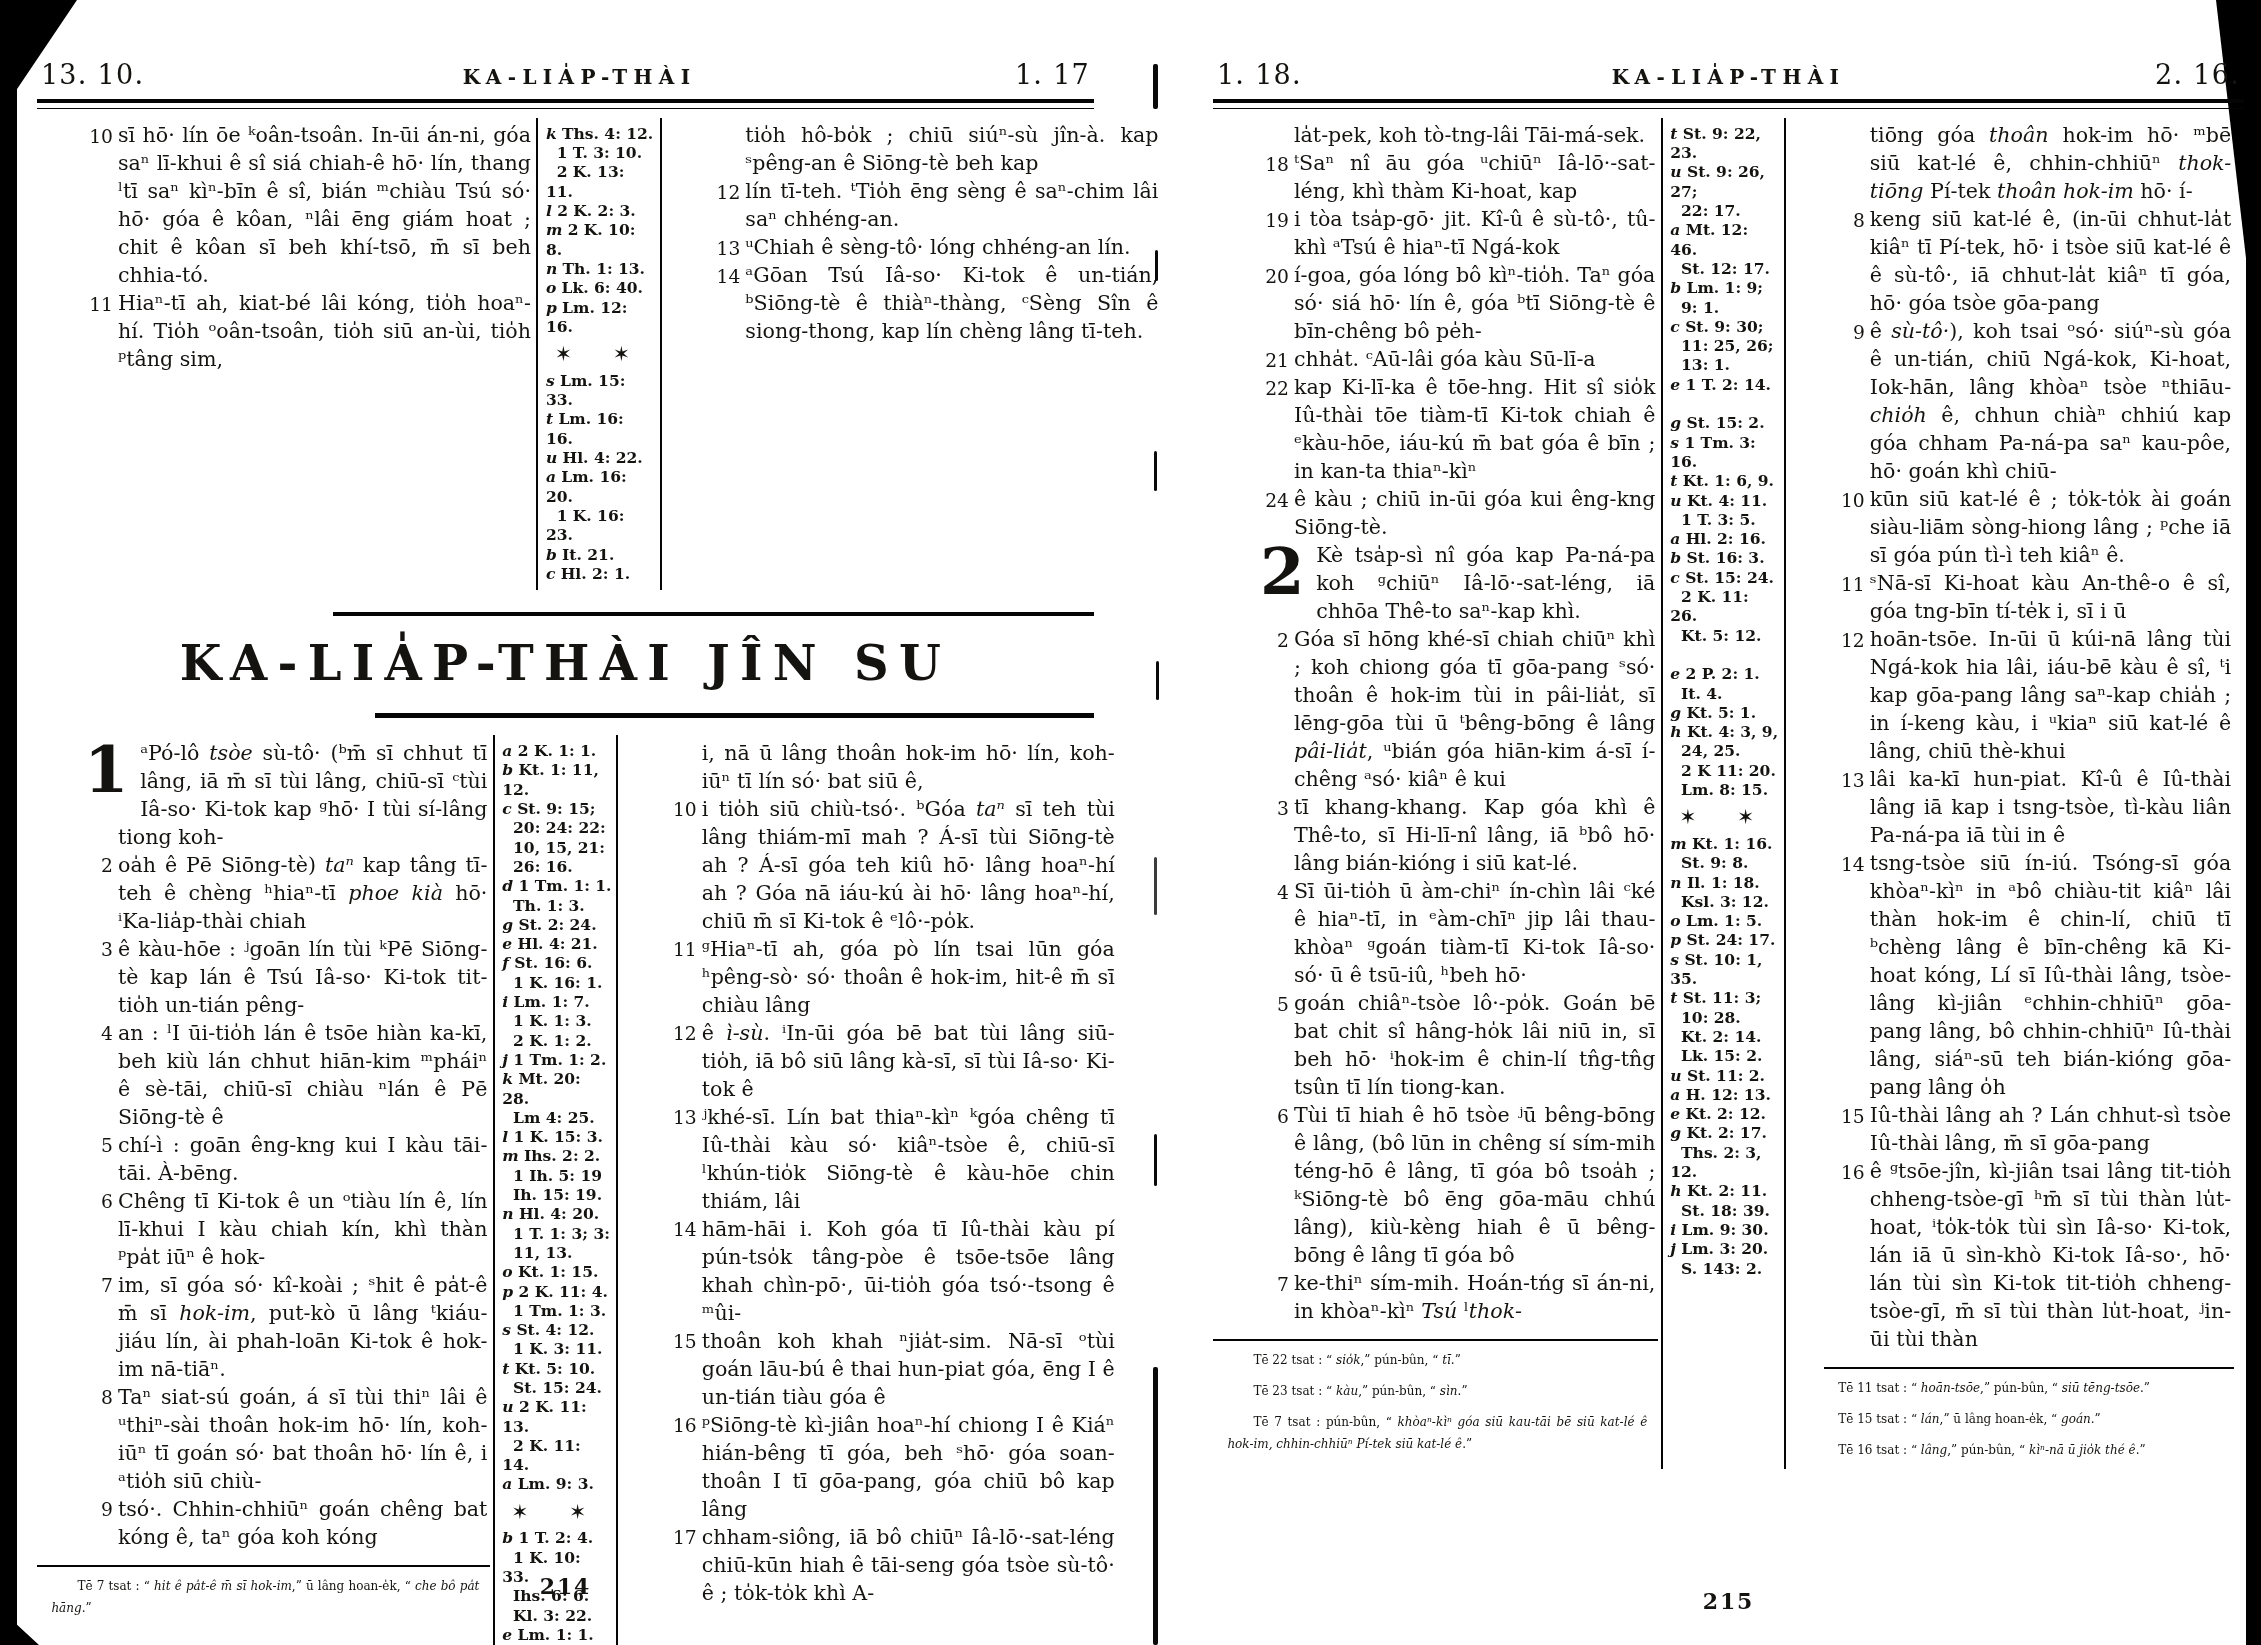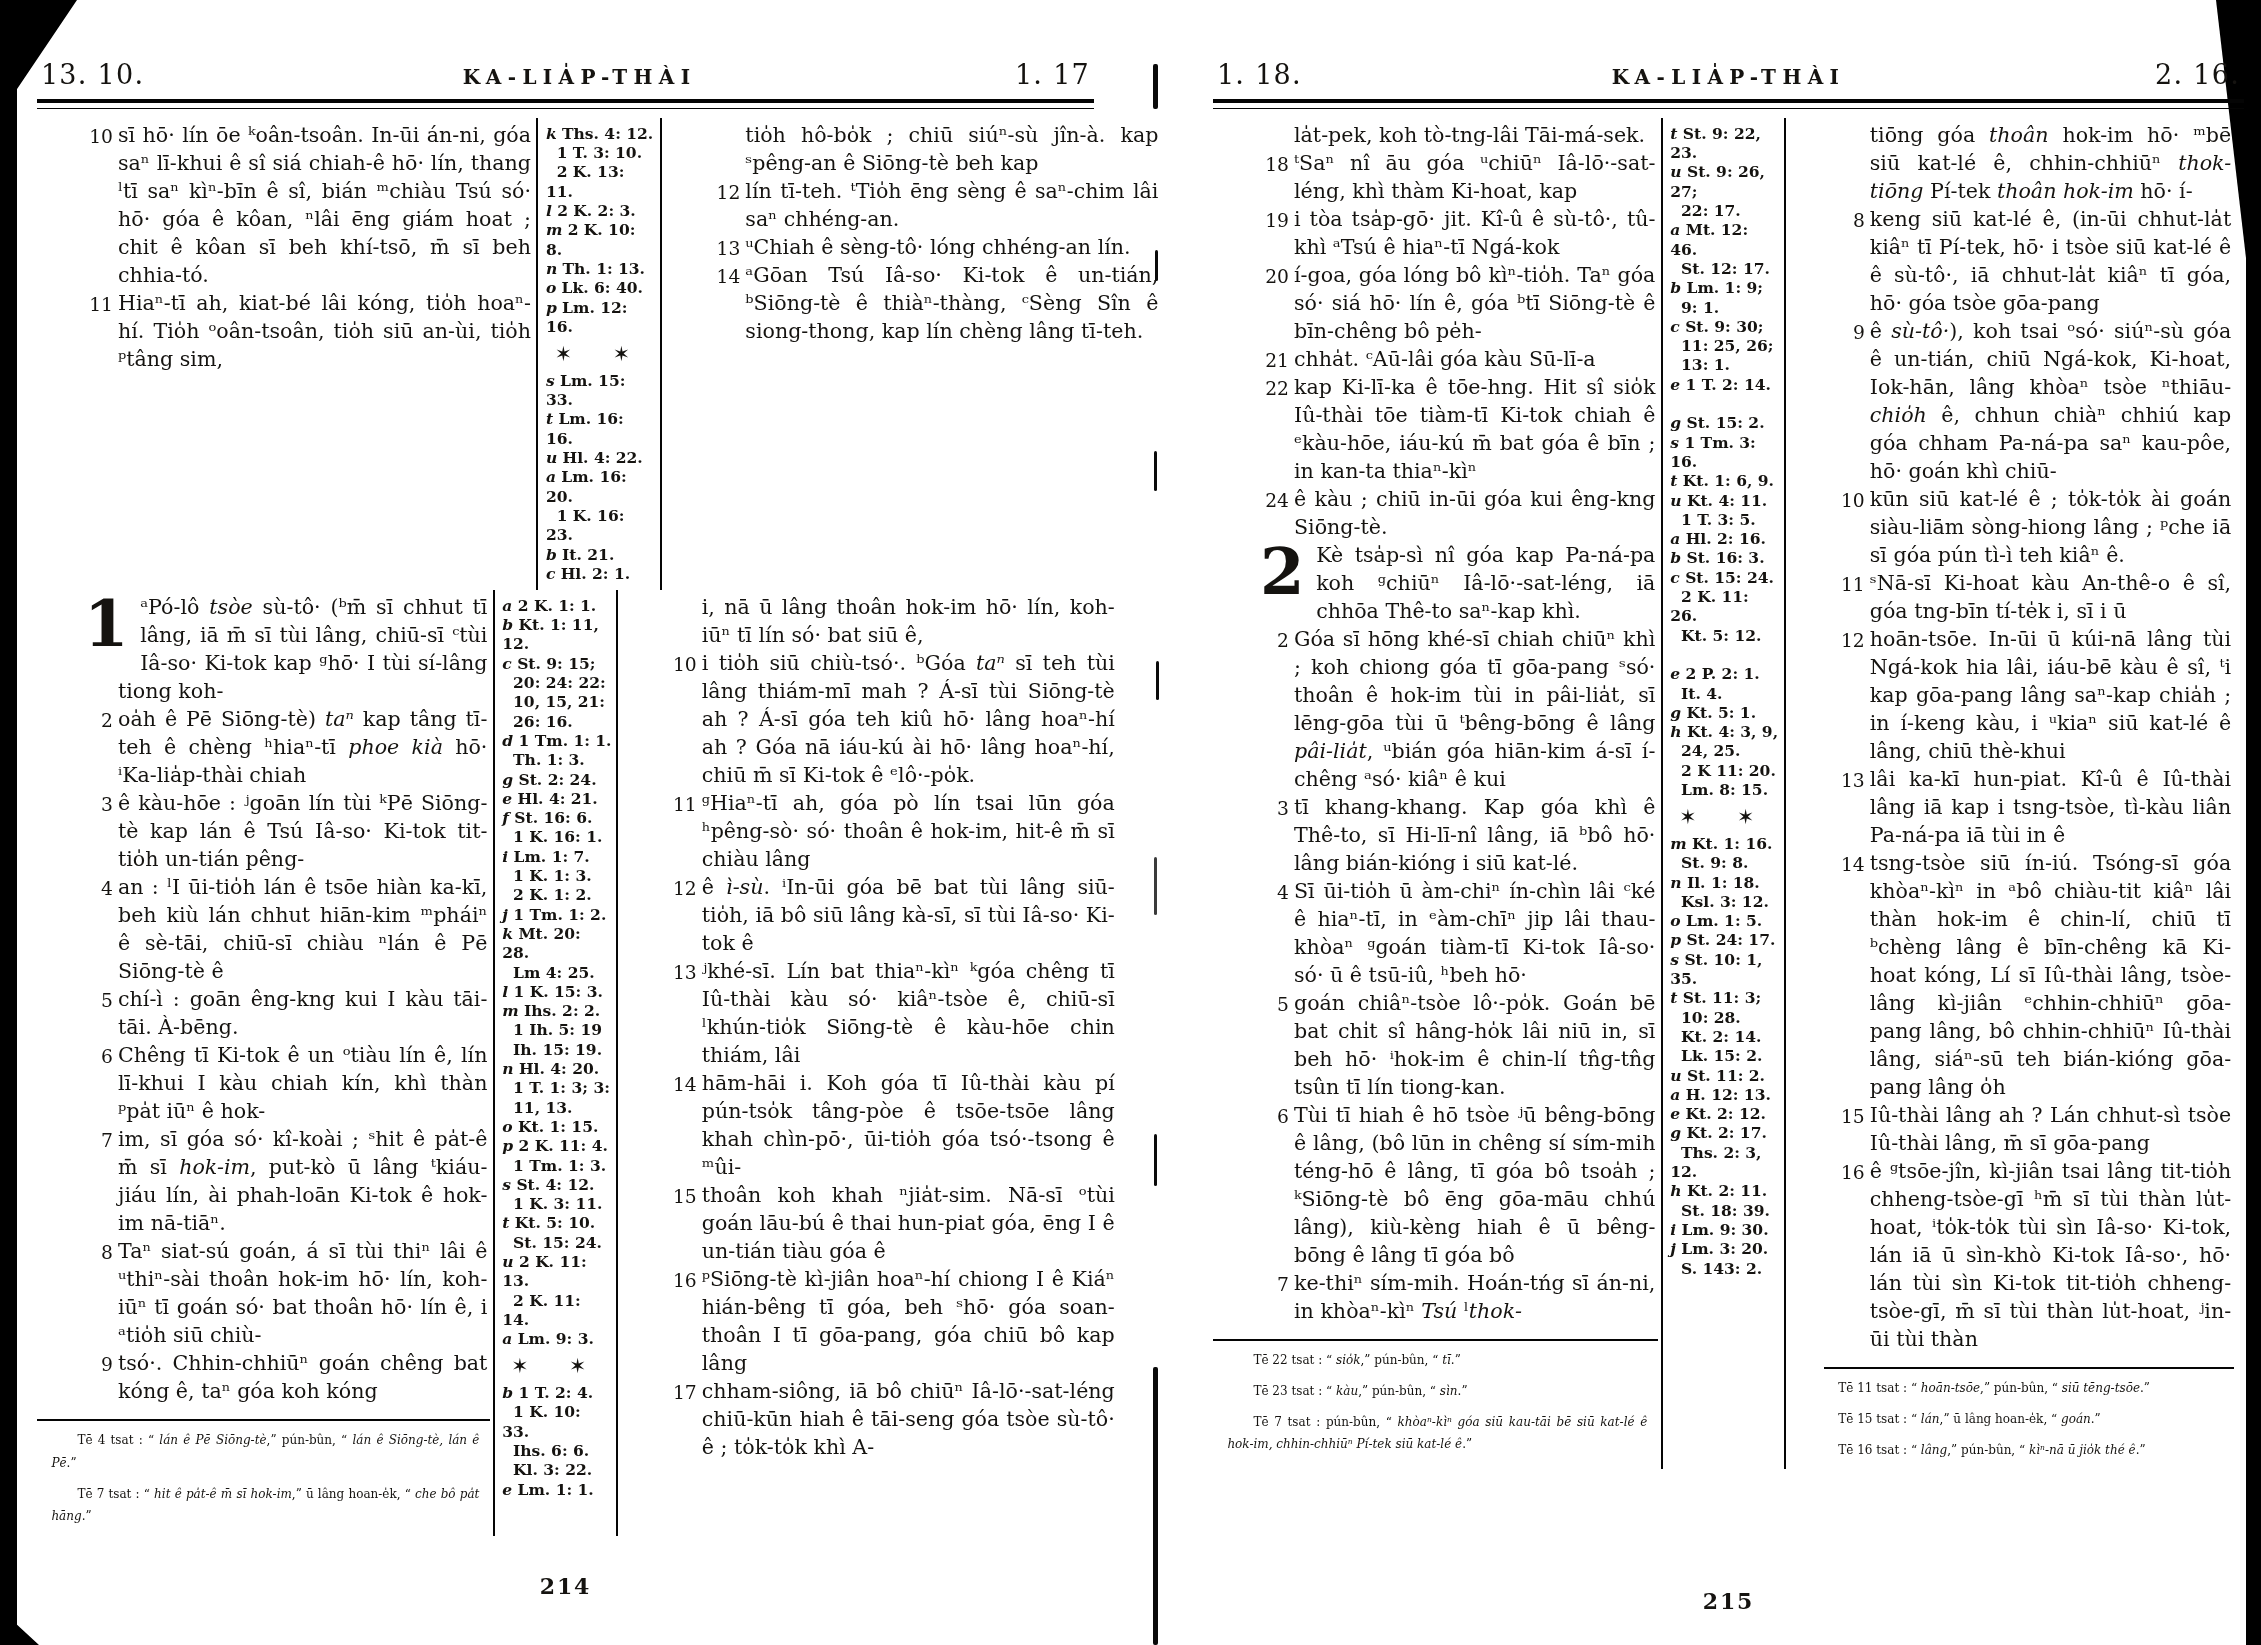--- a/index.html
+++ b/index.html
@@ -103,37 +103,41 @@
         <div class="refline"><i>c</i> Hl. 2: 1.</div>
       </div>
     <div class="tcol">
         <p class="verse"><span class="vnum"></span>tio̍h hô-bo̍k ; chiū siúⁿ-sù jîn-à. kap ˢpêng-an ê Siōng-tè beh kap</p>
         <p class="verse"><span class="vnum">12</span>lín tī-teh.  ᵗTio̍h ēng sèng ê saⁿ-chim lâi saⁿ chhéng-an.</p>
         <p class="verse"><span class="vnum">13</span>ᵘChiah ê sèng-tô· lóng chhéng-an lín.</p>
         <p class="verse"><span class="vnum">14</span>ᵃGōan Tsú Iâ-so· Ki-tok ê un-tián, ᵇSiōng-tè ê thiàⁿ-thàng, ᶜSèng Sîn ê siong-thong, kap lín chèng lâng tī-teh.</p>
       </div>
   </div>
 
+  <div class="title-band">
+    <div class="title-rule"></div>
+    <div class="book-title">KA-LIA̍P-THÀI JÎN SU</div>
+    <div class="title-rule" style="width:68%;"></div>
+  </div>
 
   <div class="cols">
     <div style="flex:0 0 453px;">
       <div class="tcol" style="flex:none;">
           <p class="verse"><span class="chap">1</span><span class="vnum"></span>ᵃPó-lô <i>tsòe</i> sù-tô· (ᵇm̄ sī chhut tī lâng, iā m̄ sī tùi lâng, chiū-sī ᶜtùi Iâ-so· Ki-tok kap ᵍhō· I tùi sí-lâng tiong koh-</p>
           <p class="verse"><span class="vnum">2</span>oa̍h ê Pē Siōng-tè) <i>taⁿ</i> kap tâng tī-teh ê chèng ʰhiaⁿ-tī <i>phoe kià</i> hō· ⁱKa-lia̍p-thài chiah</p>
           <p class="verse"><span class="vnum">3</span>ê kàu-hōe : ʲgoān lín tùi ᵏPē Siōng-tè kap lán ê Tsú Iâ-so· Ki-tok tit-tio̍h un-tián pêng-</p>
           <p class="verse"><span class="vnum">4</span>an : ˡI ūi-tio̍h lán ê tsōe hiàn ka-kī, beh kiù lán chhut hiān-kim ᵐpháiⁿ ê sè-tāi, chiū-sī chiàu ⁿlán ê Pē Siōng-tè ê</p>
           <p class="verse"><span class="vnum">5</span>chí-ì : goān êng-kng kui I kàu tāi-tāi.  À-bēng.</p>
           <p class="verse"><span class="vnum">6</span>Chêng tī Ki-tok ê un ᵒtiàu lín ê, lín lī-khui I kàu chiah kín, khì thàn ᵖpa̍t iūⁿ ê hok-</p>
           <p class="verse"><span class="vnum">7</span>im, sī góa só· kî-koài ; ˢhit ê pa̍t-ê m̄ sī <i>hok-im</i>, put-kò ū lâng ᵗkiáu-jiáu lín, ài phah-loān Ki-tok ê hok-im nā-tiāⁿ.</p>
           <p class="verse"><span class="vnum">8</span>Taⁿ siat-sú goán, á sī tùi thiⁿ lâi ê ᵘthiⁿ-sài thoân hok-im hō· lín, koh-iūⁿ tī goán só· bat thoân hō· lín ê, i ᵃtio̍h siū chiù-</p>
           <p class="verse"><span class="vnum">9</span>tsó·.  Chhin-chhiūⁿ goán chêng bat kóng ê, taⁿ góa koh kóng</p>
         </div>
       <div class="fnrule"></div>
       <div style="padding:0 2.6px 0 6.4px;">
-          <p class="footnote">Tē 4 tsat : “ <i>lán ê Pē Siōng-tè</i>,” pún-bûn, “ <i>lán ê Siōng-tè, lán ê Pē</i>.”</p>
           <p class="footnote">Tē 7 tsat : “ <i>hit ê pa̍t-ê m̄ sī hok-im</i>,” ū lâng hoan-e̍k, “ <i>che bô pa̍t hāng</i>.”</p>
         </div>
     </div>
     <div class="refcol">
         <div class="refline"><i>a</i> 2 K. 1: 1.</div>
         <div class="refline"><i>b</i> Kt. 1: 11, 12.</div>
         <div class="refline"><i>c</i> St. 9: 15;</div>
         <div class="refline">  20: 24: 22:</div>
         <div class="refline">  10, 15, 21:</div>
         <div class="refline">  26: 16.</div>

